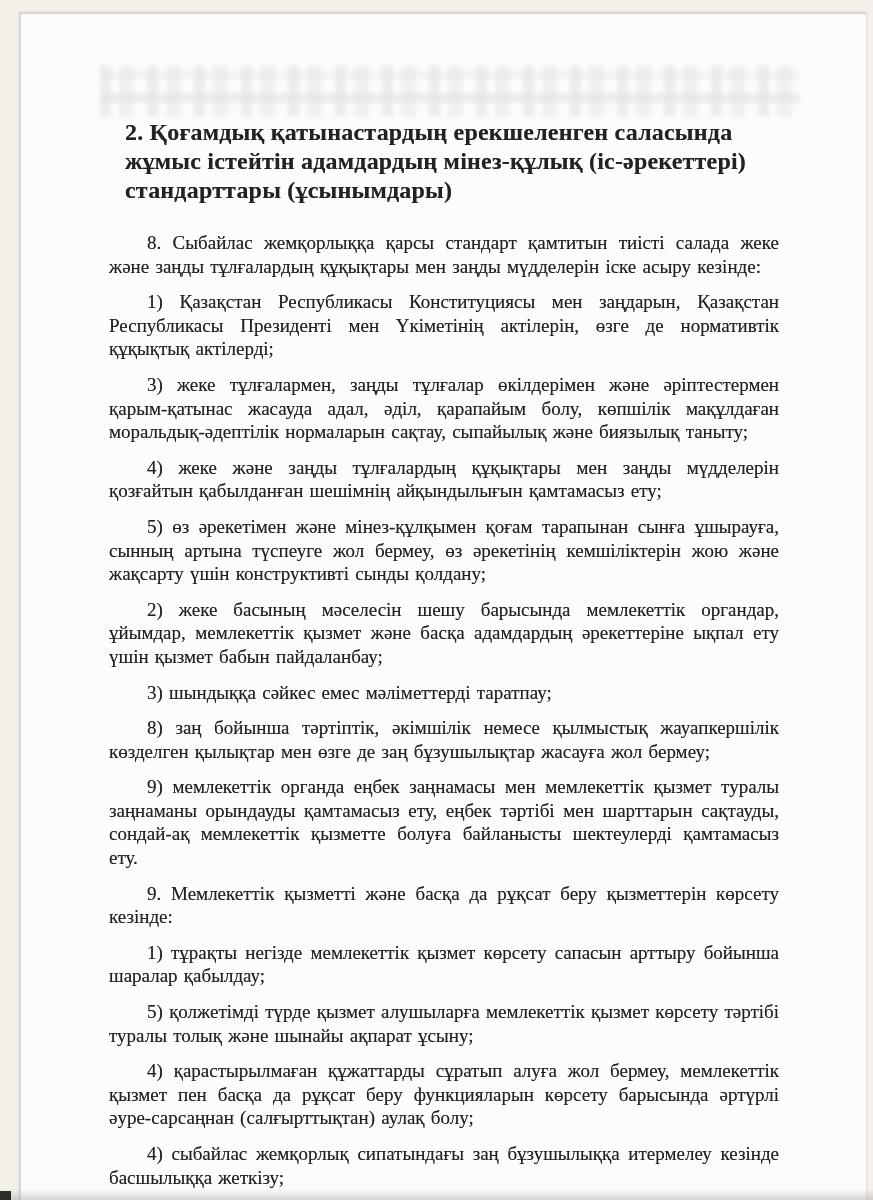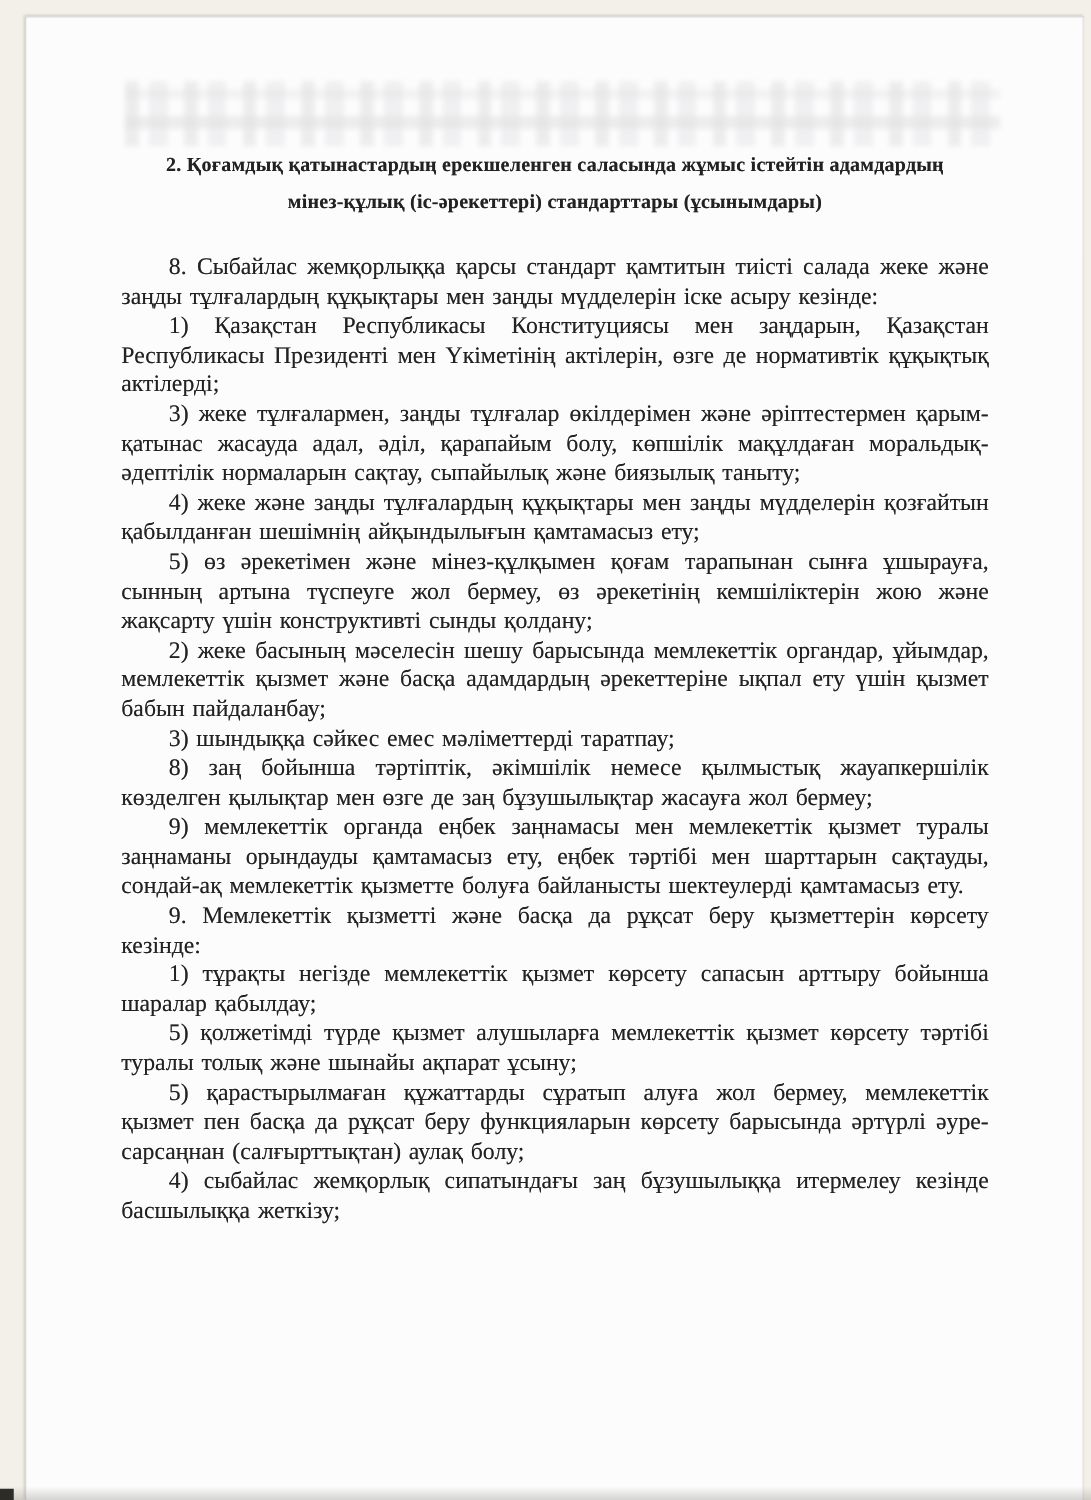--- a/index.html
+++ b/index.html
@@ -67,28 +67,28 @@
     left: 97px;
     top: 118px;
     width: 694px;
     color: #222222;
     font-size: 19px;
     text-shadow: 0 0 0.5px rgba(40,40,45,0.55);
   }
   h1.doc-title {
     margin: 0 0 26px 0;
     padding: 0 28px;
-    font-size: 16px;
+    font-size: 24px;
     line-height: 29px;
     font-weight: bold;
-    text-align: center;
+    text-align: left;
     letter-spacing: 0.2px;
   }
   p.body-par {
-    margin: 0;
+    margin: 12px;
     line-height: 23.6px;
     text-align: justify;
     text-indent: 38px;
     word-spacing: 1.5px;
   }
 </style>
 </head>
 <body>
 
 <div class="paper">
@@ -102,18 +102,18 @@
   <p class="body-par">3) жеке тұлғалармен, заңды тұлғалар өкілдерімен және әріптестермен қарым-қатынас жасауда адал, әділ, қарапайым болу, көпшілік мақұлдаған моральдық-әдептілік нормаларын сақтау, сыпайылық және биязылық таныту;</p>
   <p class="body-par">4) жеке және заңды тұлғалардың құқықтары мен заңды мүдделерін қозғайтын қабылданған шешімнің айқындылығын қамтамасыз ету;</p>
   <p class="body-par">5) өз әрекетімен және мінез-құлқымен қоғам тарапынан сынға ұшырауға, сынның артына түспеуге жол бермеу, өз әрекетінің кемшіліктерін жою және жақсарту үшін конструктивті сынды қолдану;</p>
   <p class="body-par">2) жеке басының мәселесін шешу барысында мемлекеттік органдар, ұйымдар, мемлекеттік қызмет және басқа адамдардың әрекеттеріне ықпал ету үшін қызмет бабын пайдаланбау;</p>
   <p class="body-par">3) шындыққа сәйкес емес мәліметтерді таратпау;</p>
   <p class="body-par">8) заң бойынша тәртіптік, әкімшілік немесе қылмыстық жауапкершілік көзделген қылықтар мен өзге де заң бұзушылықтар жасауға жол бермеу;</p>
   <p class="body-par">9) мемлекеттік органда еңбек заңнамасы мен мемлекеттік қызмет туралы заңнаманы орындауды қамтамасыз ету, еңбек тәртібі мен шарттарын сақтауды, сондай-ақ мемлекеттік қызметте болуға байланысты шектеулерді қамтамасыз ету.</p>
   <p class="body-par">9. Мемлекеттік қызметті және басқа да рұқсат беру қызметтерін көрсету кезінде:</p>
   <p class="body-par">1) тұрақты негізде мемлекеттік қызмет көрсету сапасын арттыру бойынша шаралар қабылдау;</p>
   <p class="body-par">5) қолжетімді түрде қызмет алушыларға мемлекеттік қызмет көрсету тәртібі туралы толық және шынайы ақпарат ұсыну;</p>
-  <p class="body-par">5) қарастырылмаған құжаттарды сұратып алуға жол бермеу, мемлекеттік қызмет пен басқа да рұқсат беру функцияларын көрсету барысында әртүрлі әуре-сарсаңнан (салғырттықтан) аулақ болу;</p>
+  <p class="body-par">4) қарастырылмаған құжаттарды сұратып алуға жол бермеу, мемлекеттік қызмет пен басқа да рұқсат беру функцияларын көрсету барысында әртүрлі әуре-сарсаңнан (салғырттықтан) аулақ болу;</p>
   <p class="body-par">4) сыбайлас жемқорлық сипатындағы заң бұзушылыққа итермелеу кезінде басшылыққа жеткізу;</p>
 </div>
 
 <div class="bottom-edge"></div>
 <div class="corner-artifact"></div>
 
 </body></html>

